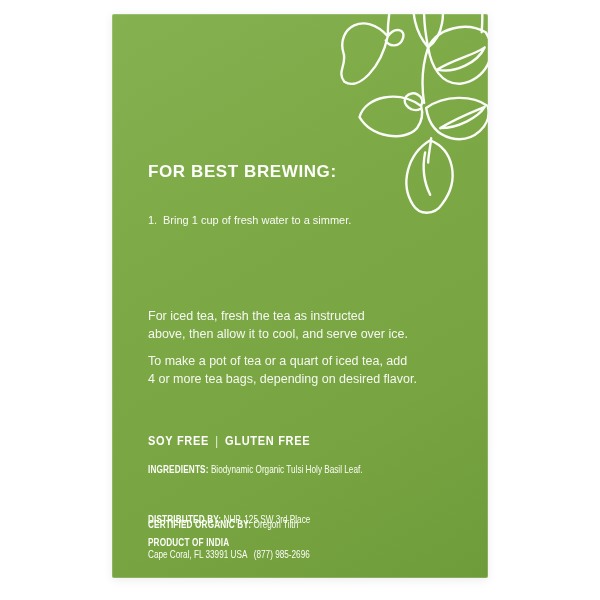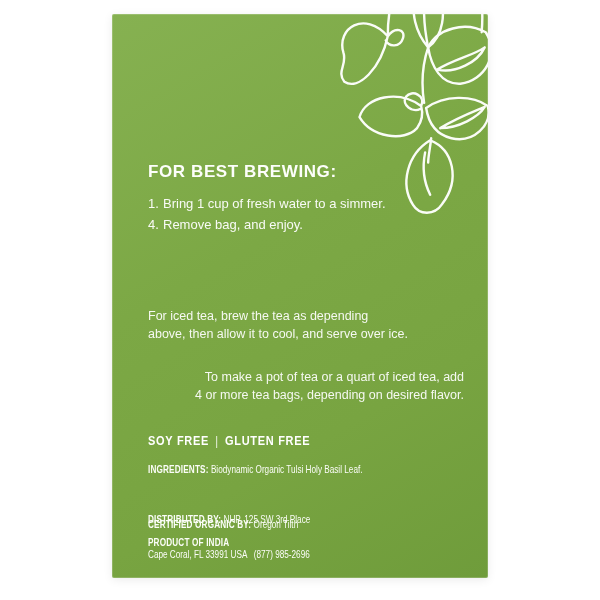--- a/index.html
+++ b/index.html
@@ -35,33 +35,33 @@
     top: 149px;
     margin: 0;
     font-size: 17px;
     font-weight: 700;
     letter-spacing: 0.6px;
     line-height: 17.5px;
     color: #fdfefb;
     white-space: pre;
   }
 
-  .steps { top: 180px; font-size: 13px; line-height: 20.5px; color: rgba(255,255,255,0.95); }
+  .steps { top: 196px; font-size: 11px; line-height: 20.5px; color: rgba(255,255,255,0.95); }
   .step { white-space: pre; }
   .step .num { display: inline-block; width: 15px; }
 
   .para {
     margin: 0;
     font-size: 12.5px;
     line-height: 18px;
     color: rgba(255,255,255,0.93);
     white-space: pre-line;
   }
   .para1 { top: 293px; }
-  .para2 { top: 354px; text-align: right; }
+  .para2 { top: 338px; }
 
   .badges {
     top: 420px;
     font-size: 12.5px;
     font-weight: 700;
     letter-spacing: 0.8px;
     line-height: 14px;
     white-space: pre;
     transform: scaleX(0.88);
     transform-origin: 0 0;
@@ -96,24 +96,23 @@
         <path d="M90,99 C68,83 35,89 29,110 C41,130 73,135 86,121 C91,114 92,106 90,99 M90,99 C95,89 81,82 75,90 C70,98 82,106 89,102"></path>
         <path d="M95,101 C113,88 141,88 156,99 C161,118 142,136 120,131 C104,127 97,114 95,101 M109,121 C127,110 144,104 153,100 C147,110 127,121 109,121"></path>
         <path d="M100,131 C99,141 97,149 97,155 M99,133 C122,142 129,172 111,196 C103,208 88,207 82,197 C69,177 76,147 99,133 M94,145 C91,160 93,175 99,187"></path>
       </g>
     </svg>
 
     <h1 class="blk heading">FOR BEST BREWING:</h1>
 
     <div class="blk steps">
       <div class="step"><span class="num">1.</span><span>Bring 1 cup of fresh water to a simmer.</span></div>
-      <div class="step"><span class="num">4.</span><span>Remove bag, and enjoy.</span></div>
     </div>
 
-    <p class="blk para para1">For iced tea, brew the tea as depending
+    <p class="blk para para1">For iced tea, fresh the tea as instructed
 above, then allow it to cool, and serve over ice.</p>
     <p class="blk para para2">To make a pot of tea or a quart of iced tea, add
 4 or more tea bags, depending on desired flavor.</p>
 
     <div class="blk badges"><span>SOY FREE</span><span class="sep">|</span><span>GLUTEN FREE</span></div>
 
     <div class="blk cond ingredients"><b>INGREDIENTS:</b><span>Biodynamic Organic Tulsi Holy Basil Leaf.</span></div>
 
     <div class="blk cond distributed">
       <div><b>DISTRIBUTED BY:</b><span>NHP, 125 SW 3rd Place</span></div>

